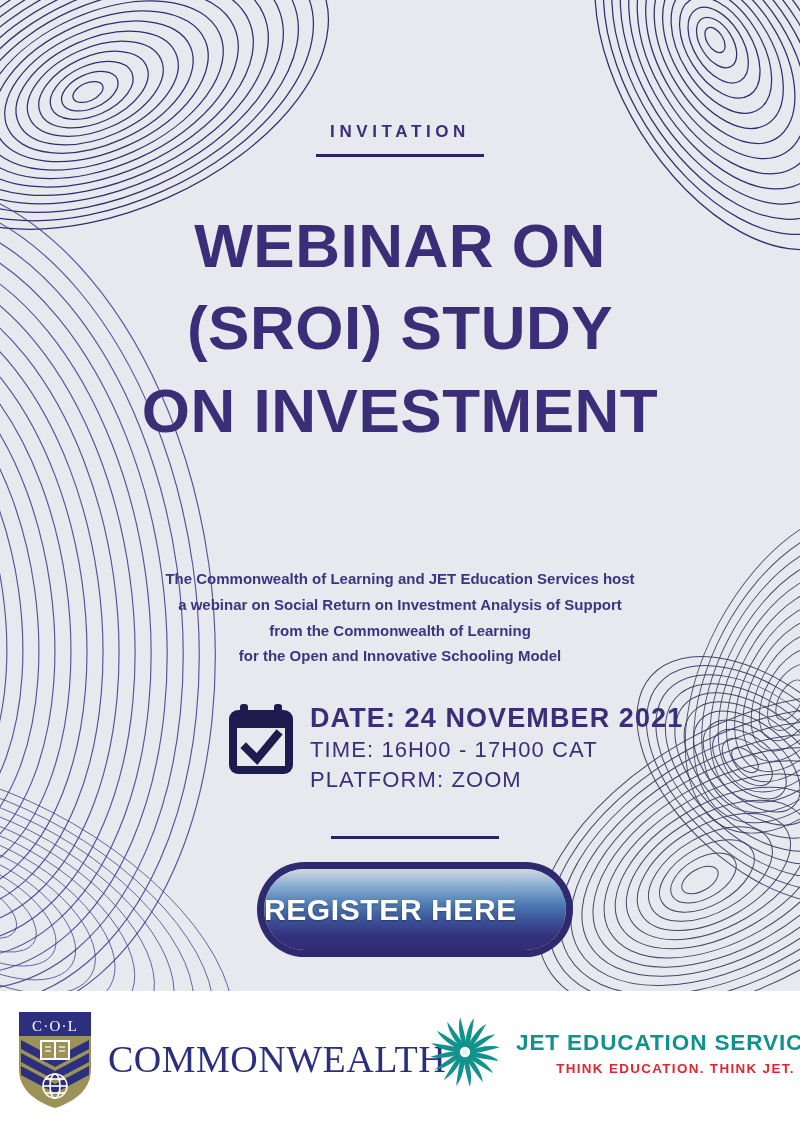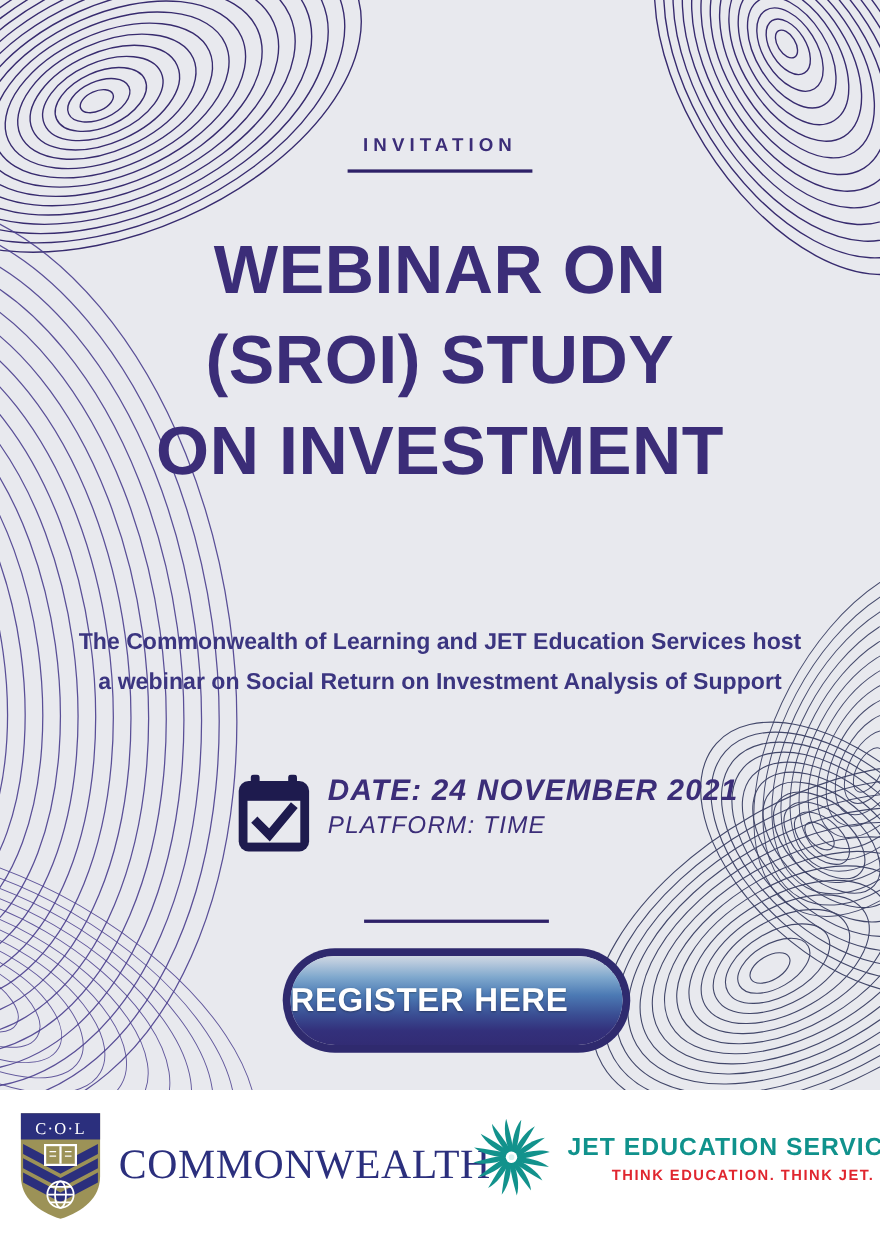--- a/index.html
+++ b/index.html
@@ -80,37 +80,36 @@
     letter-spacing: 0.5px;
   }
   .title .ln { display: block; white-space: nowrap; }
 
   .blurb {
     position: absolute;
     top: 566px;
     left: 60px;
     width: 680px;
     text-align: center;
-    font-size: 21px;
+    font-size: 15px;
     line-height: 1.72;
     color: #3b3580;
     font-weight: bold;
   }
   .blurb .ln { display: block; }
 
   
   .datebox {
     position: absolute;
     top: 700px;
-    left: 216px;
+    left: 228px;
     width: 560px;
     display: flex;
     align-items: flex-start;
     gap: 16px;
-    font-style: italic;
   }
   .cal-icon {
     flex: 0 0 auto;
     width: 66px;
     height: 72px;
     margin-top: 4px;
   }
   .dlines {
     padding-top: 2px;
   }
@@ -385,33 +384,36 @@
 
       <div class="title">
         <span class="ln">WEBINAR ON</span>
         <span class="ln">(SROI) STUDY</span>
         <span class="ln">ON INVESTMENT</span>
       </div>
 
       <div class="blurb">
         <span class="ln">The Commonwealth of Learning and JET Education Services host</span>
         <span class="ln">a webinar on Social Return on Investment Analysis of Support</span>
+        <span class="ln">from the Commonwealth of Learning</span>
+        <span class="ln">for the Open and Innovative Schooling Model</span>
       </div>
 
       <div class="datebox">
         <svg class="cal-icon" viewBox="0 0 66 72" aria-hidden="true">
           <rect x="12" y="0" width="8" height="13" rx="3" fill="#1e1b4e"></rect>
           <rect x="46" y="0" width="8" height="13" rx="3" fill="#1e1b4e"></rect>
           <rect x="1" y="6" width="64" height="64" rx="9" fill="#1e1b4e"></rect>
           <rect x="9" y="24" width="48" height="38" fill="#e8e9ee"></rect>
           <path d="M18 44 L29 55 L49 31" fill="none" stroke="#1e1b4e" stroke-width="8" stroke-linecap="square" stroke-linejoin="miter"></path>
         </svg>
         <div class="dlines">
           <div class="dline big">DATE: 24 NOVEMBER 2021</div>
-          <div class="dline sm">PLATFORM: TIME</div>
+          <div class="dline sm">TIME: 16H00 - 17H00 CAT</div>
+          <div class="dline sm">PLATFORM: ZOOM</div>
         </div>
       </div>
 
       <div class="mid-rule"></div>
 
       <div class="reg-btn">
         <span class="reg-btn-label">REGISTER HERE</span>
       </div>
 
     </div>

